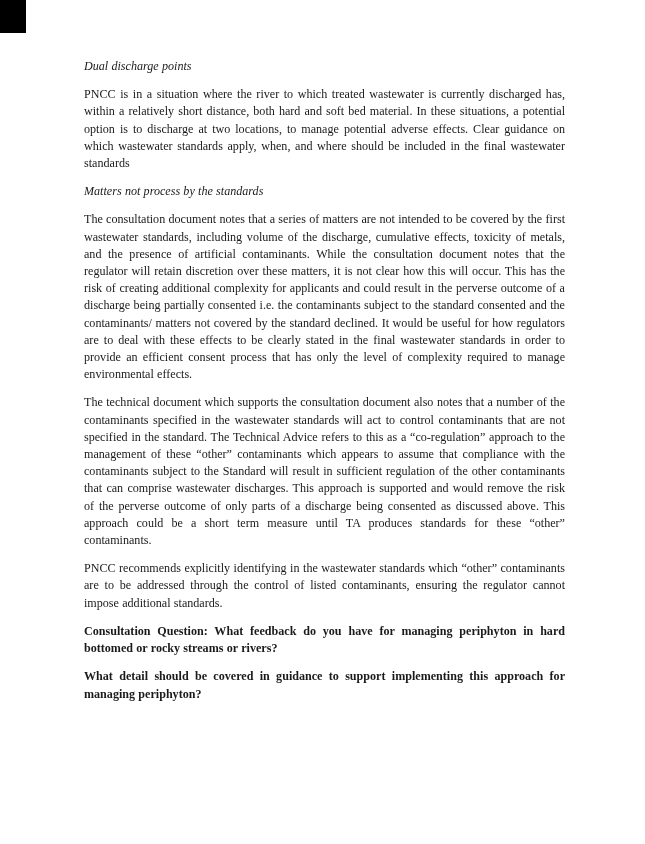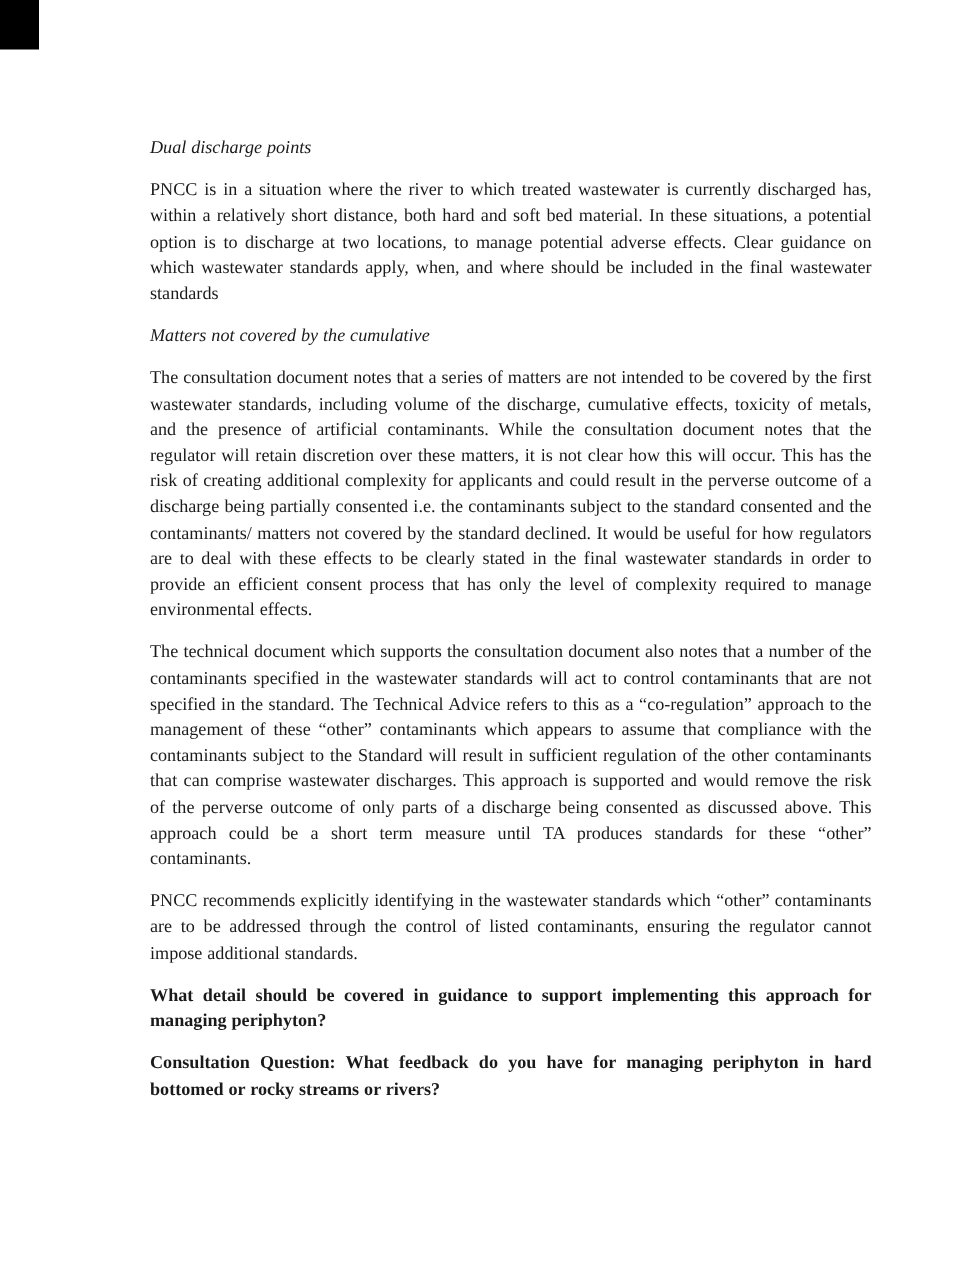--- a/index.html
+++ b/index.html
@@ -16,23 +16,22 @@
     position: absolute;
     top: 0;
     left: 0;
     width: 26px;
     height: 33px;
     background: #000000;
   }
   .doc-page {
     position: absolute;
     top: 58px;
-    left: 100px;
+    left: 84px;
     width: 481px;
-    margin-top: 32px;
   }
   .block {
     font-size: 12.1px;
     line-height: 17.2px;
     margin-bottom: 11px;
     word-spacing: 0.02em;
   }
   .heading-italic {
     font-style: italic;
     text-align: left;
@@ -50,27 +49,27 @@
 <body>
 
 <div class="corner-mark"></div>
 
 <div class="doc-page">
 
   <div class="block heading-italic">Dual discharge points</div>
 
   <div class="block paragraph">PNCC is in a situation where the river to which treated wastewater is currently discharged has, within a relatively short distance, both hard and soft bed material. In these situations, a potential option is to discharge at two locations, to manage potential adverse effects. Clear guidance on which wastewater standards apply, when, and where should be included in the final wastewater standards</div>
 
-  <div class="block heading-italic">Matters not covered by the cumulative</div>
+  <div class="block heading-italic">Matters not process by the standards</div>
 
   <div class="block paragraph">The consultation document notes that a series of matters are not intended to be covered by the first wastewater standards, including volume of the discharge, cumulative effects, toxicity of metals, and the presence of artificial contaminants. While the consultation document notes that the regulator will retain discretion over these matters, it is not clear how this will occur. This has the risk of creating additional complexity for applicants and could result in the perverse outcome of a discharge being partially consented i.e. the contaminants subject to the standard consented and the contaminants/ matters not covered by the standard declined. It would be useful for how regulators are to deal with these effects to be clearly stated in the final wastewater standards in order to provide an efficient consent process that has only the level of complexity required to manage environmental effects.</div>
 
 
   <div class="block paragraph">The technical document which supports the consultation document also notes that a number of the contaminants specified in the wastewater standards will act to control contaminants that are not specified in the standard. The Technical Advice refers to this as a “co-regulation” approach to the management of these “other” contaminants which appears to assume that compliance with the contaminants subject to the Standard will result in sufficient regulation of the other contaminants that can comprise wastewater discharges. This approach is supported and would remove the risk of the perverse outcome of only parts of a discharge being consented as discussed above. This approach could be a short term measure until TA produces standards for these “other” contaminants.</div>
 
   <div class="block paragraph">PNCC recommends explicitly identifying in the wastewater standards which “other” contaminants are to be addressed through the control of listed contaminants, ensuring the regulator cannot impose additional standards.</div>
 
+  <div class="block paragraph-bold">Consultation Question: What feedback do you have for managing periphyton in hard bottomed or rocky streams or rivers?</div>
+
   <div class="block paragraph-bold">What detail should be covered in guidance to support implementing this approach for managing periphyton?</div>
-
-  <div class="block paragraph-bold">Consultation Question: What feedback do you have for managing periphyton in hard bottomed or rocky streams or rivers?</div>
 
 
 </div>
 
 </body></html>

